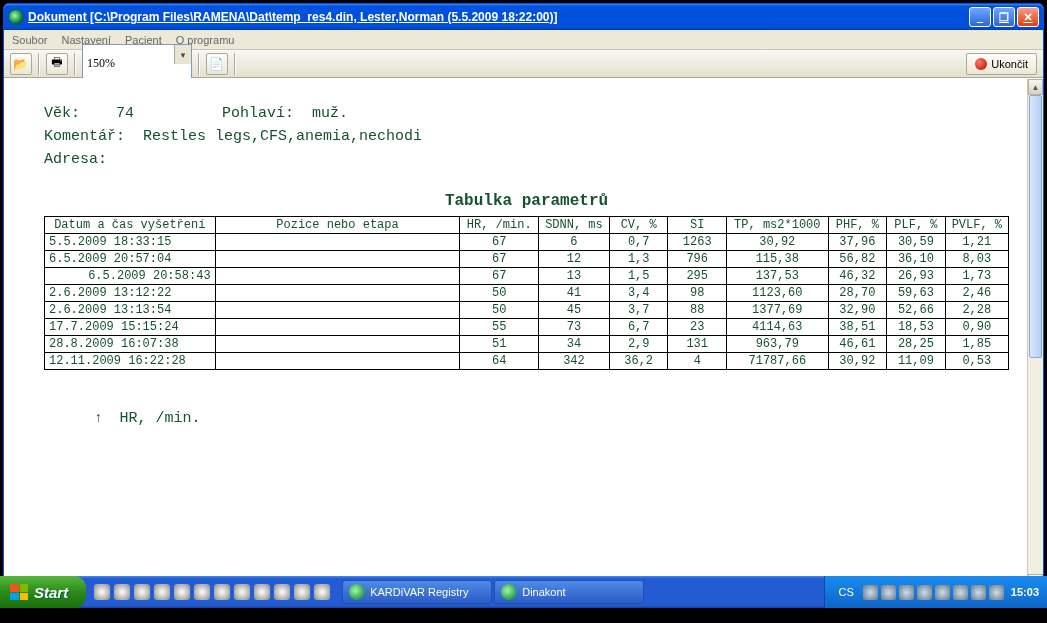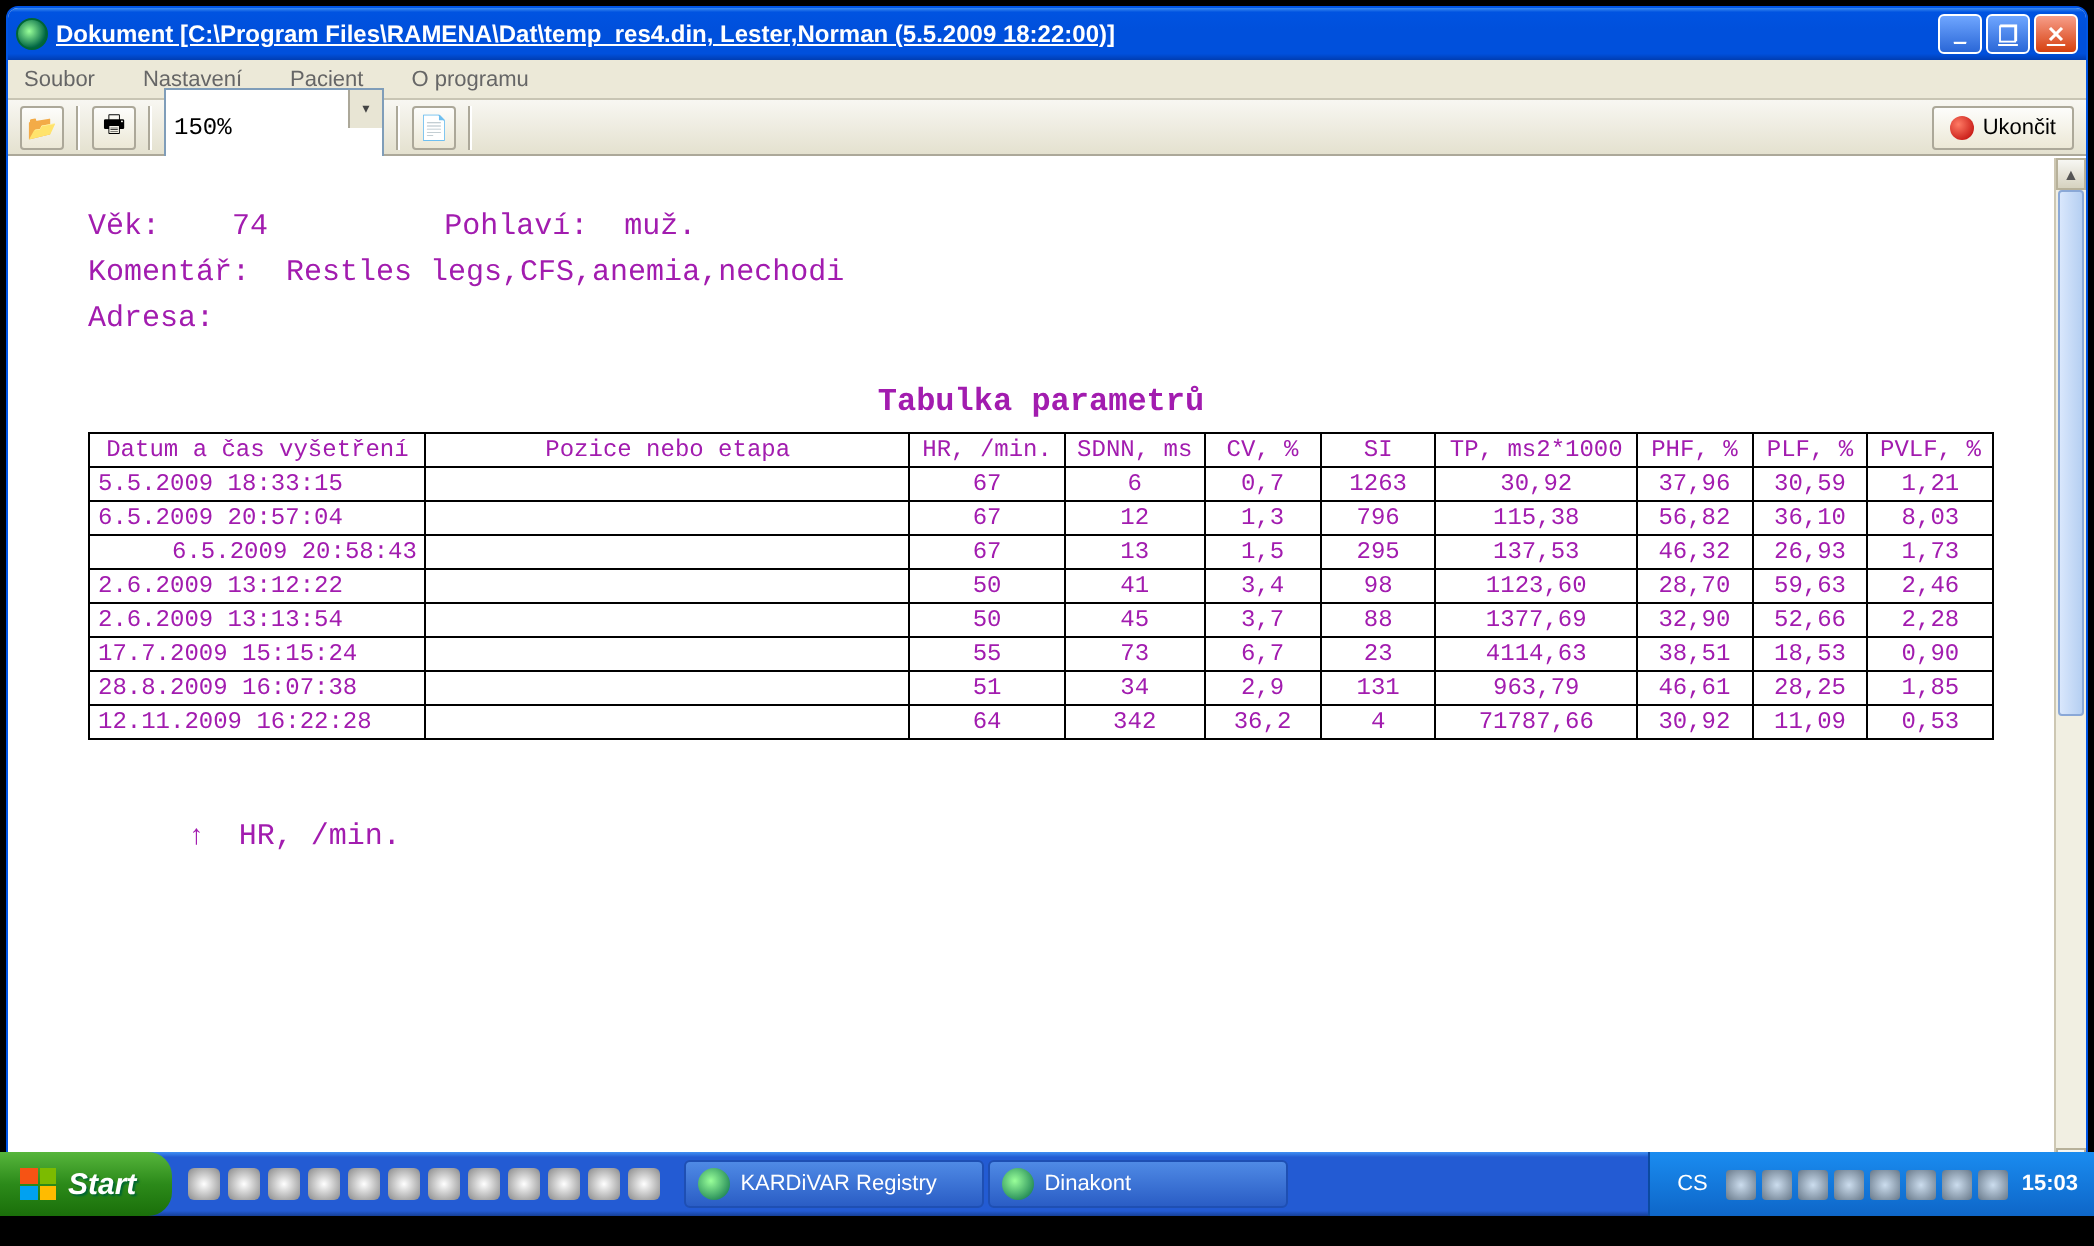--- a/index.html
+++ b/index.html
@@ -45,38 +45,38 @@
   .winbtn {
     width: 22px; height: 20px;
     border: 1px solid #fff; border-radius: 3px;
     display:flex;align-items:center;justify-content:center;
     color:#fff;font-weight:bold;font-size:11px;
   }
   .winbtn.min,.winbtn.max{ background: linear-gradient(to bottom,#6fa6ff,#2a67d7);}
   .winbtn.close{ background: linear-gradient(to bottom,#f79e8a,#d6400f);}
   .menubar {
     height: 20px; background:#ece9d8;
-    display:flex;align-items:center;gap:24px;padding:0 8px;
+    display:flex;align-items:center;gap:14px;padding:0 8px;
     border-bottom:1px solid #c8c5b4;
     font-size:11px; color:#666;
   }
   .toolbar {
     height: 28px; background: linear-gradient(to bottom,#f8f7f2,#e4e1cf);
     border-bottom:1px solid #aca899;
     display:flex; align-items:center; padding:0 6px; gap:4px;
   }
   .tool-btn {
     width:22px;height:22px;border:1px solid #aca899;border-radius:2px;
     background:linear-gradient(#fdfdfb,#ece8d6);
     display:flex;align-items:center;justify-content:center;font-size:12px;
   }
   .tool-sep{width:2px;height:22px;border-left:1px solid #aca899;border-right:1px solid #fff;margin:0 2px;}
   .zoom-select{
     width:110px;height:39px;border:1px solid #7f9db9;background:#fff;
-    display:flex;align-items:center;padding:0 4px;font-family:Liberation Mono, monospace;font-size:12px;
+    display:flex;align-items:center;padding:0 4px;font-family:Liberation Serif, serif;font-size:12px;
     position:relative;
   }
   .zoom-select::after{content:"▾";position:absolute;right:0;top:0;width:16px;height:19px;background:#e8e5d4;border-left:1px solid #aca899;display:flex;align-items:center;justify-content:center;font-size:9px;color:#444;}
   .toolbar .spacer{flex:1}
   .end-btn{
     height:22px;border:1px solid #aca899;border-radius:2px;
     background:linear-gradient(#fdfdfb,#ece8d6);
     display:flex;align-items:center;padding:0 8px;gap:4px;font-size:11px;
   }
   .red-dot{width:12px;height:12px;border-radius:50%;background:radial-gradient(circle at 35% 35%,#ff7b65,#b80000);}
@@ -88,23 +88,23 @@
   .scrollbar{
     position:absolute;top:0;right:0;width:16px;bottom:0;
     background:#f1efe2;border-left:1px solid #cdc7b3;
   }
   .sb-btn{height:16px;background:linear-gradient(#f7f7f3,#d6d2bf);border:1px solid #b7b19a;display:flex;align-items:center;justify-content:center;font-size:8px;color:#555;}
   .sb-track{position:absolute;top:16px;bottom:16px;left:0;right:0;}
   .sb-thumb{position:absolute;left:1px;right:1px;top:0;height:55%;background:linear-gradient(to right,#d9e7fc,#b5cff2);border:1px solid #8aa8d7;border-radius:2px;}
   .sb-btn.bottom{position:absolute;bottom:0;left:0;right:0;}
   .doc{
     position:absolute;top:0;left:0;right:16px;bottom:0;
-    padding:20px 30px 10px 40px;
+    padding:20px 18px 10px 40px;
     font-family:"Courier New",monospace;
-    font-size:15px;color:#a21caf;
+    font-size:15px;color:#14532d;
   }
   .info-line{margin:6px 0;}
   .info-line .lbl{display:inline-block;}
   .info-line .sep{display:inline-block;width:70px;}
   .table-title{font-weight:bold;font-size:16px;text-align:center;margin:24px 0 6px;font-family:Liberation Mono, monospace;}
   table.params{
     border-collapse:collapse;width:100%;font-size:12px;
     font-family:"Courier New",monospace;
   }
   table.params th,table.params td{

